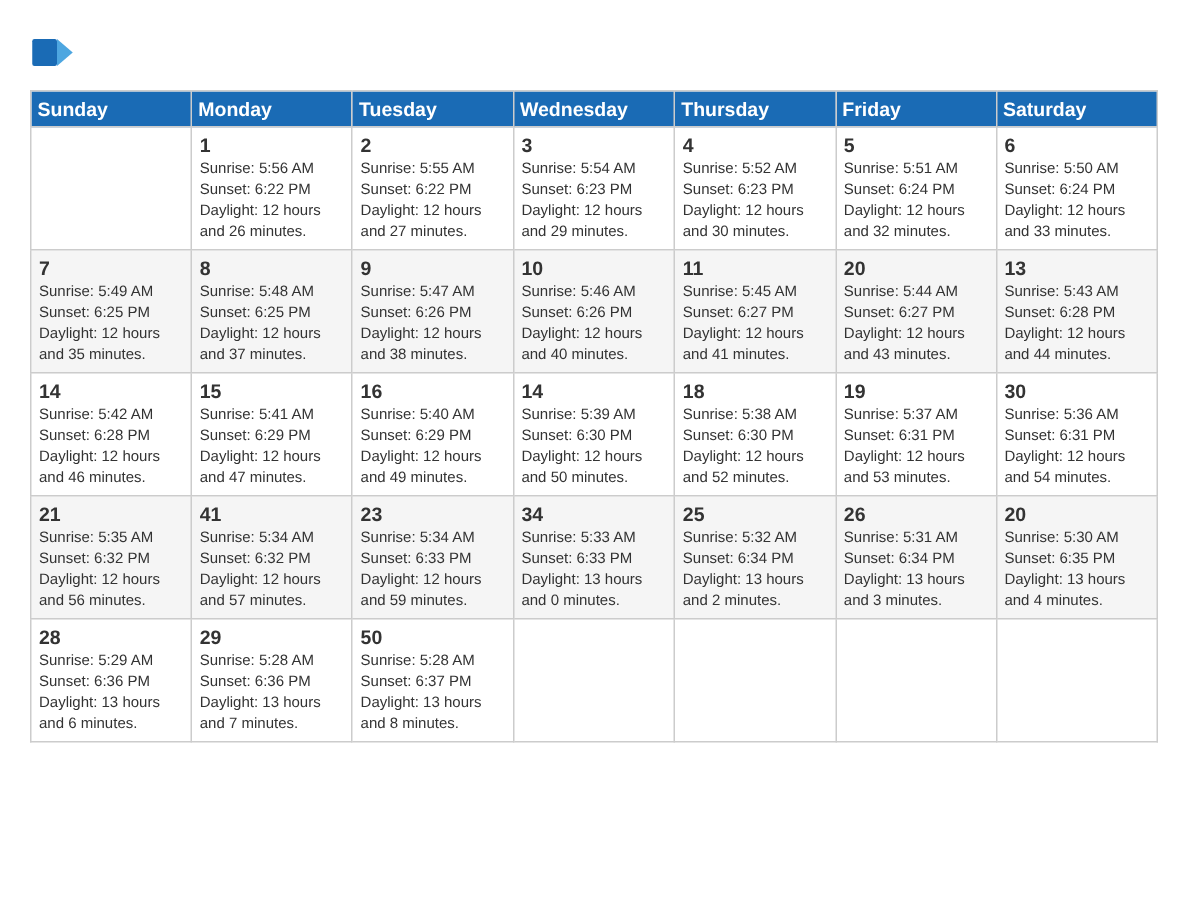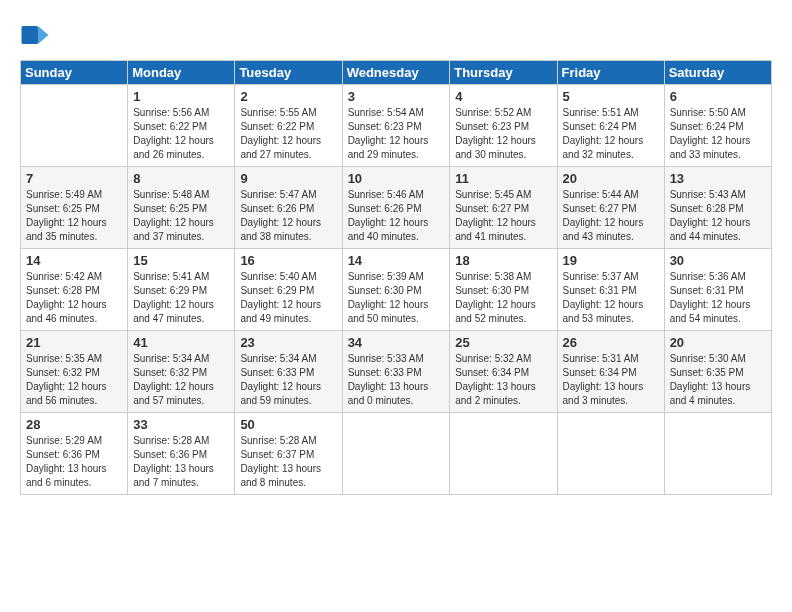--- a/index.html
+++ b/index.html
@@ -293,21 +293,21 @@
         </td>
       </tr>
       <tr>
         <td>
           <span class="day-num">28</span>
           <div class="day-detail">
             Sunrise: 5:29 AM<br>Sunset: 6:36 PM<br>Daylight: 13 hours and 6 minutes.
           </div>
         </td>
         <td>
-          <span class="day-num">33</span>
+          <span class="day-num">29</span>
           <div class="day-detail">
             Sunrise: 5:28 AM<br>Sunset: 6:36 PM<br>Daylight: 13 hours and 7 minutes.
           </div>
         </td>
         <td>
           <span class="day-num">50</span>
           <div class="day-detail">
             Sunrise: 5:28 AM<br>Sunset: 6:37 PM<br>Daylight: 13 hours and 8 minutes.
           </div>
         </td>

